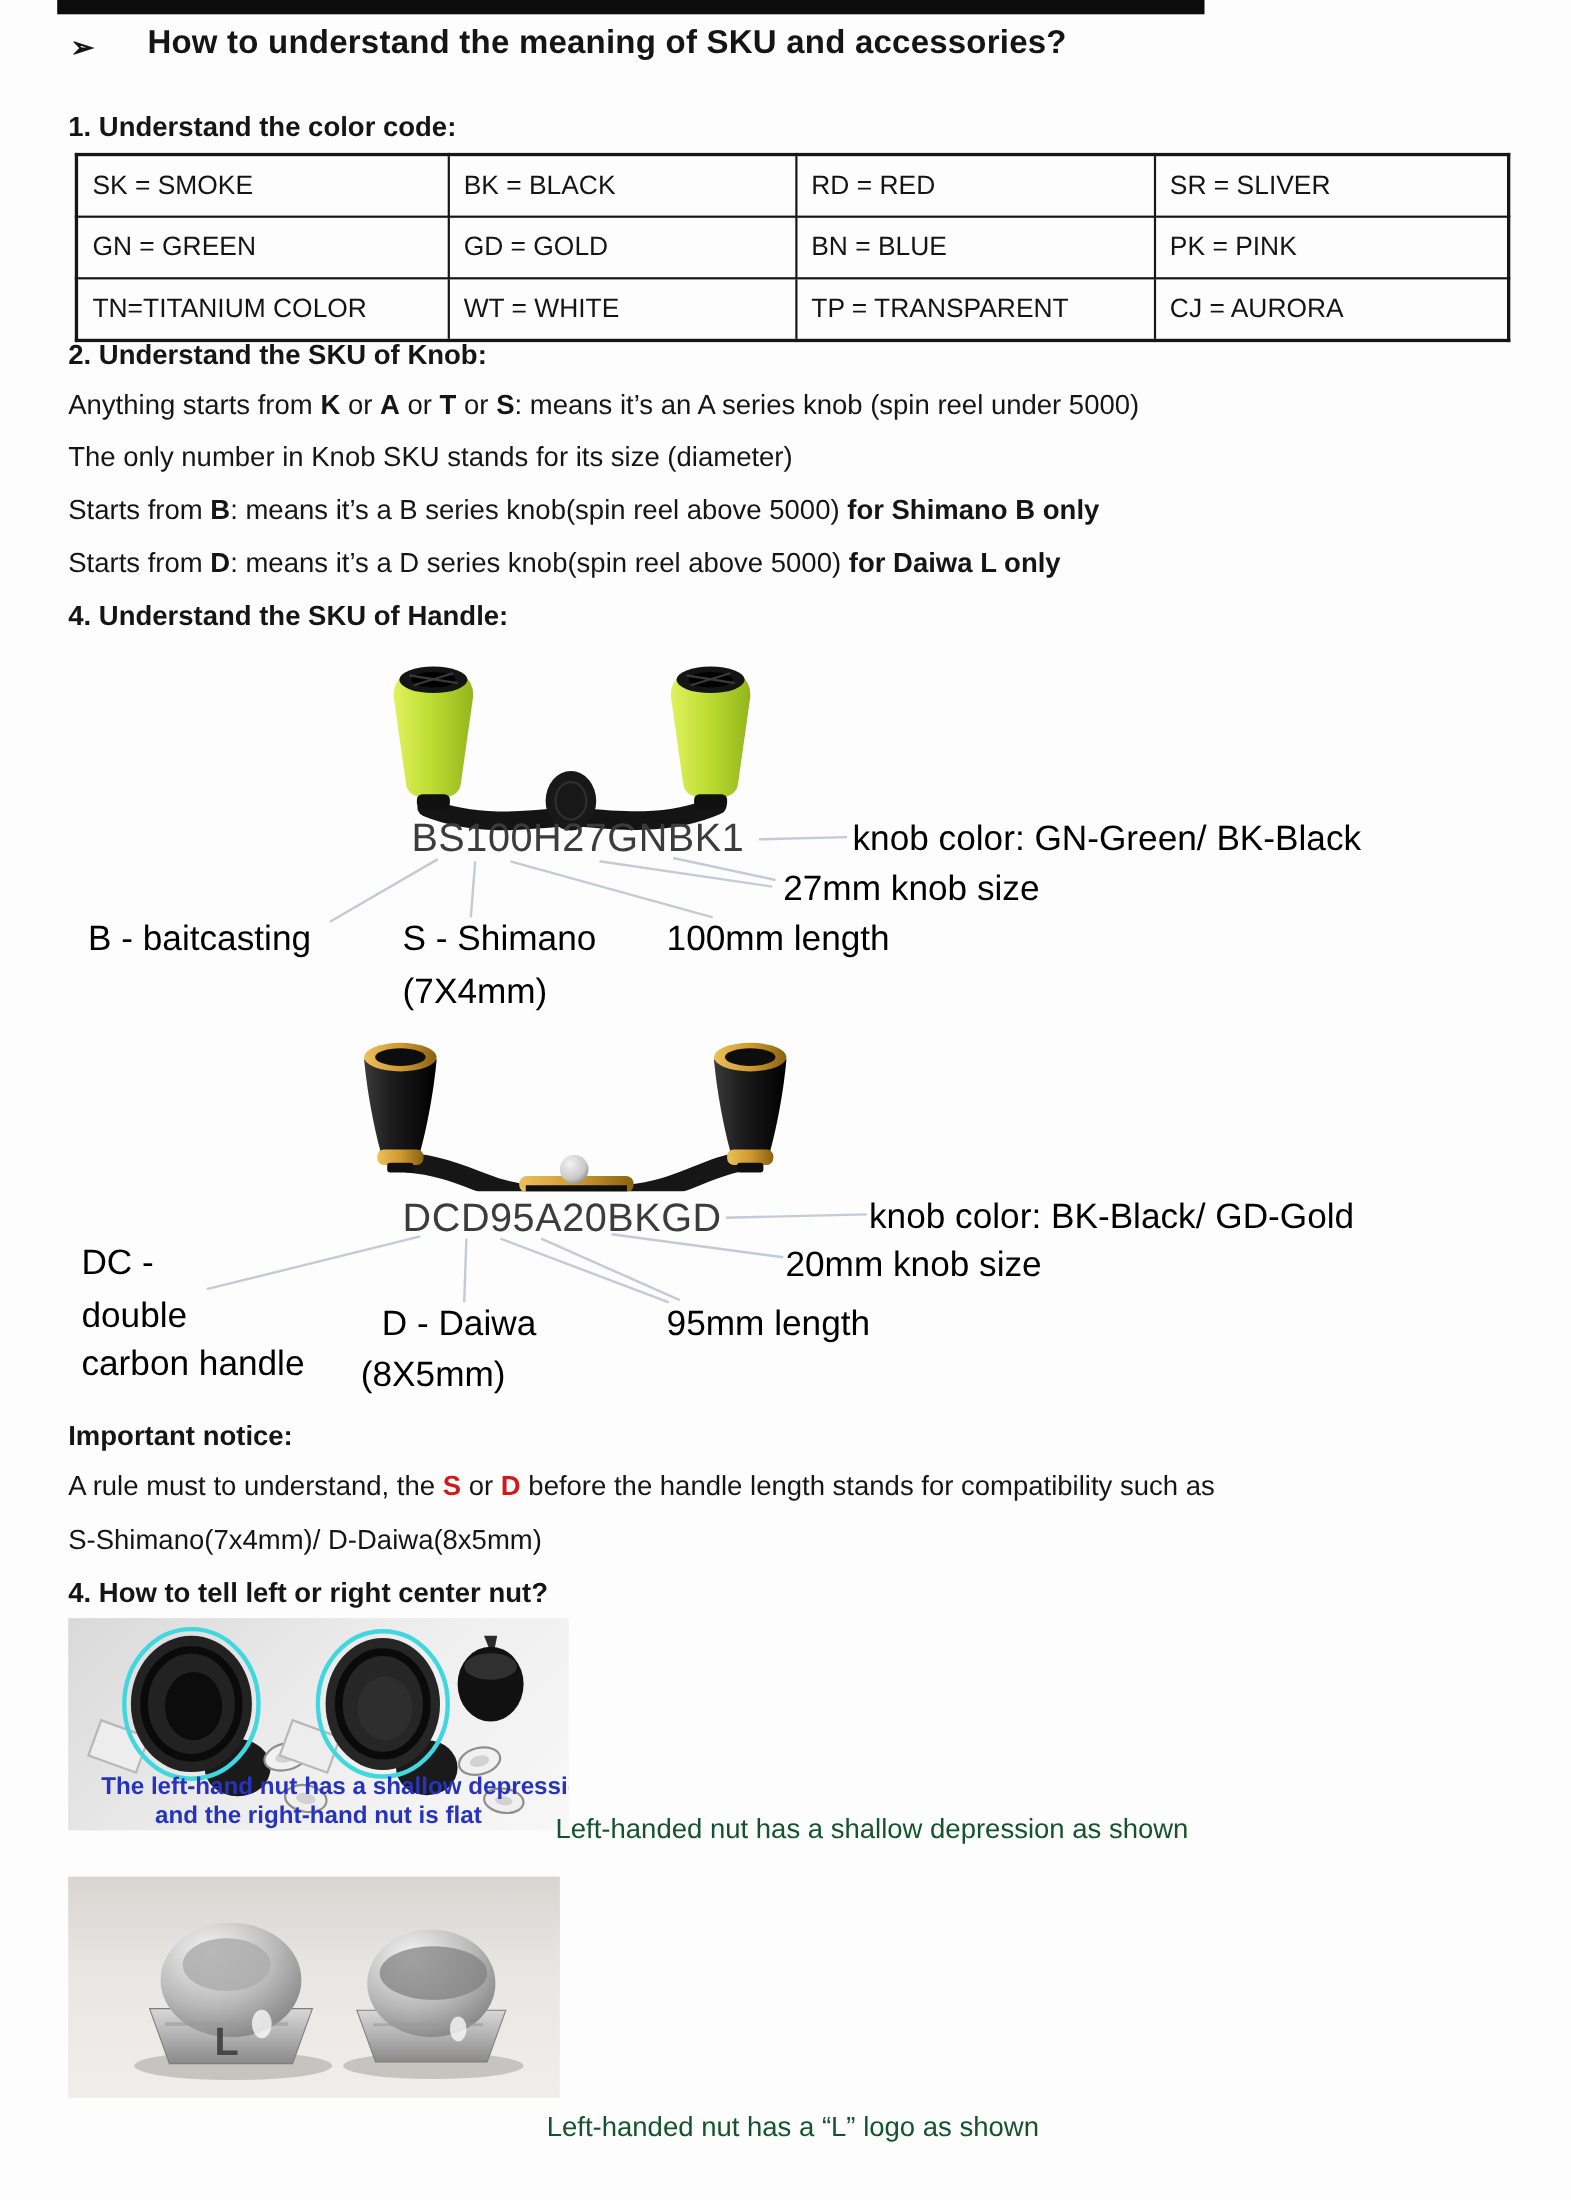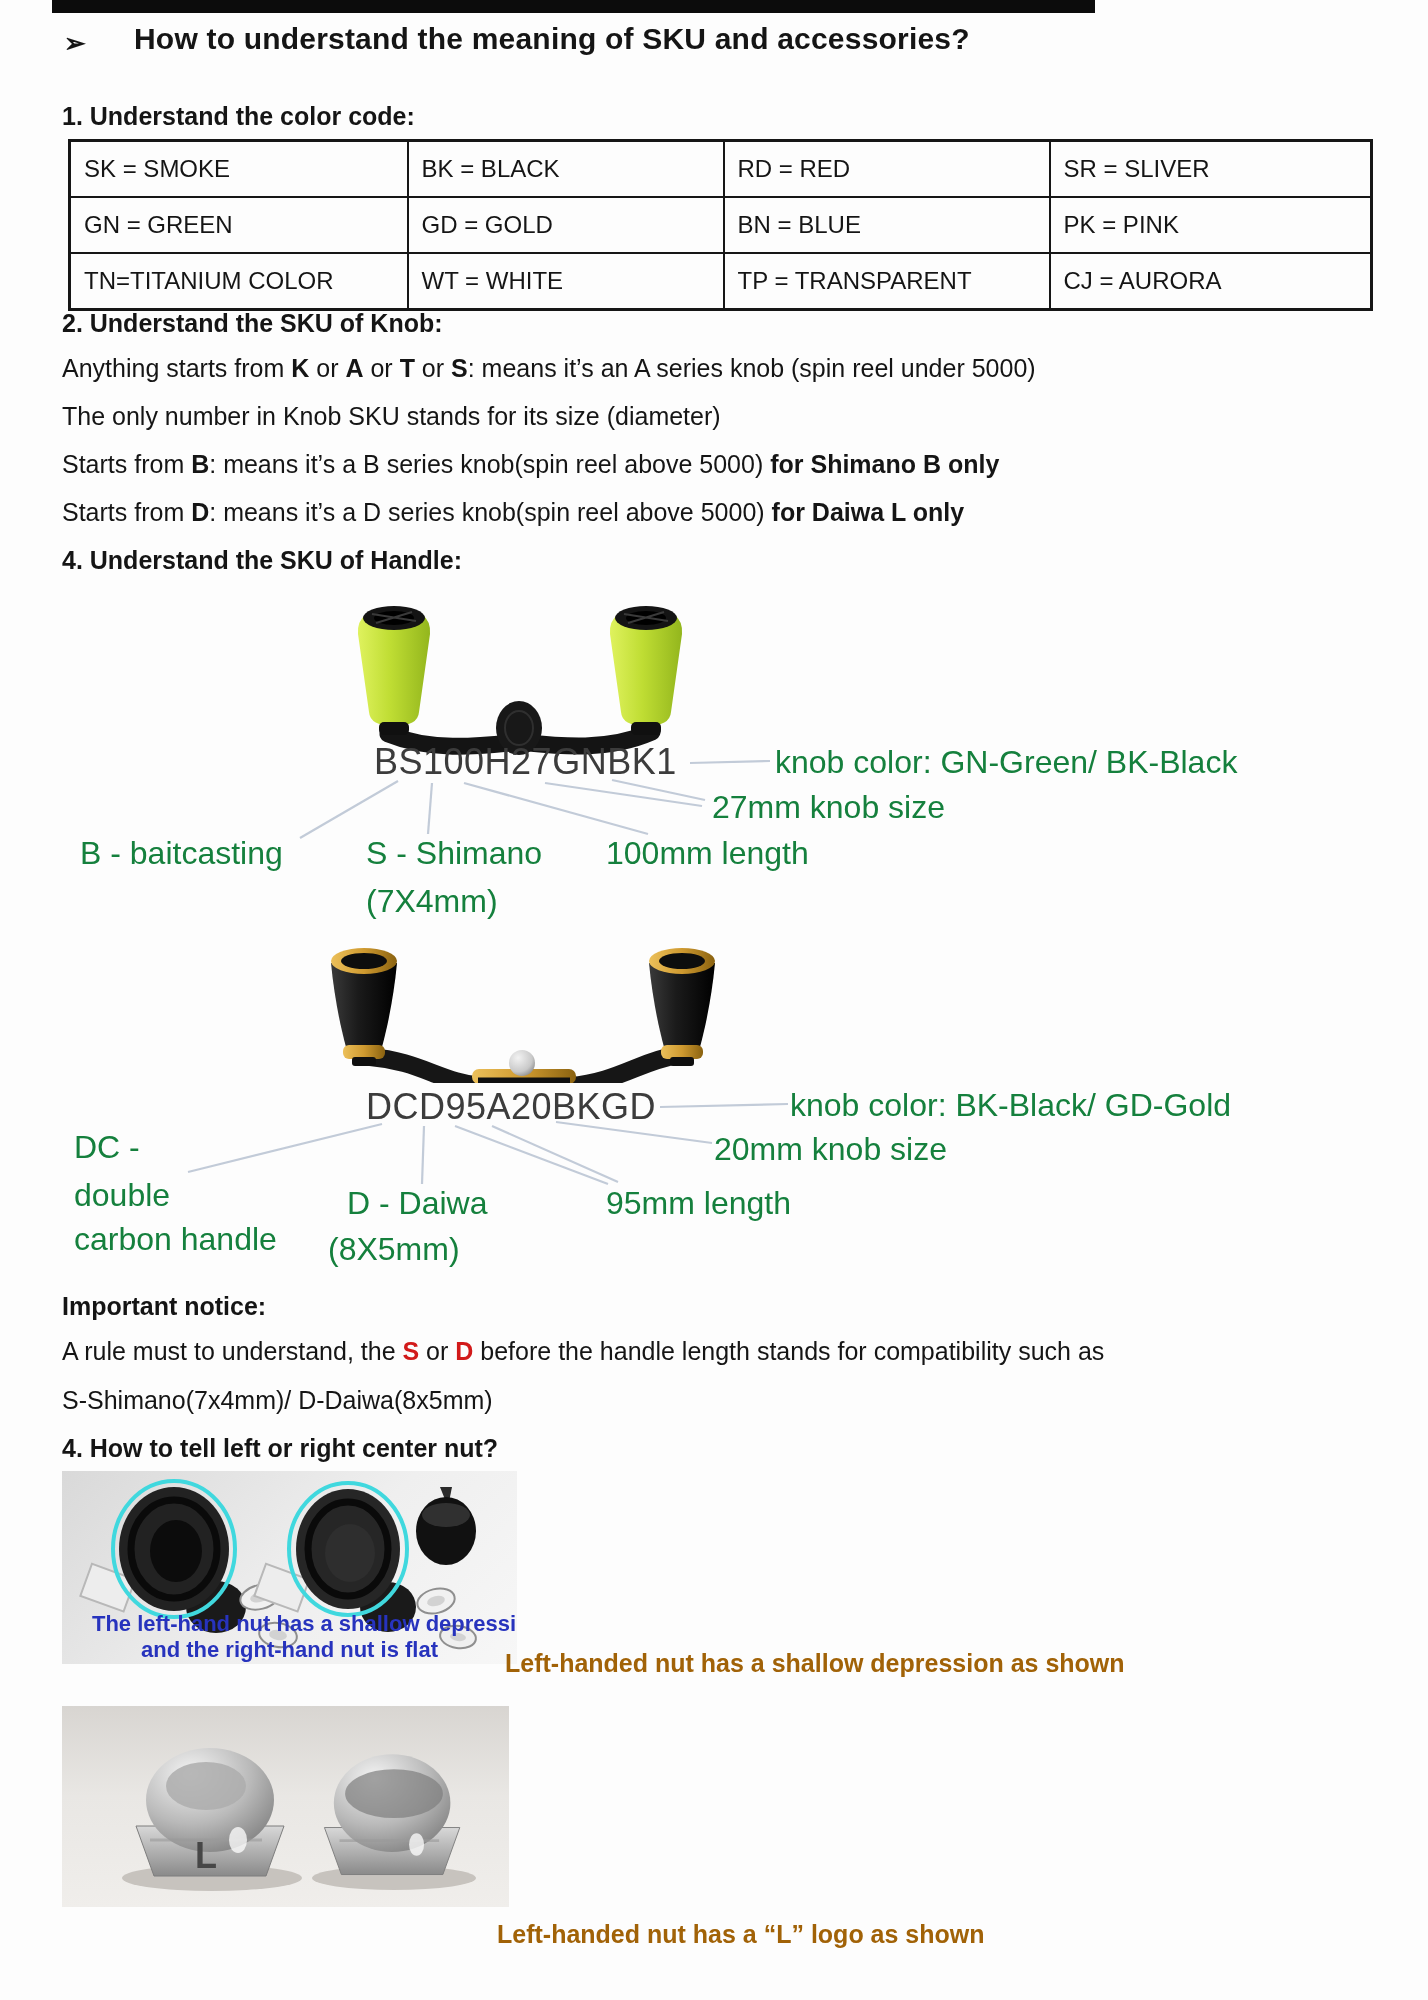--- a/index.html
+++ b/index.html
@@ -12,22 +12,22 @@
   .title{font-size:30px;font-weight:bold;letter-spacing:.2px;}
   .bullet{font-size:26px;font-weight:bold;}
   .h{font-size:25px;font-weight:bold;}
   .body-line{font-size:25px;white-space:nowrap;}
   .color-table{border-collapse:collapse;table-layout:fixed;border:3px solid #161616;}
   .color-table td{
     border:2px solid #161616;height:54px;padding:0 16px 0 13px;
     font-size:24px;vertical-align:middle;white-space:nowrap;
   }
   .sku{font-size:36px;color:#3c3c3c;white-space:nowrap;letter-spacing:.5px;}
-  .ann{font-size:32px;color:#15803d;white-space:nowrap;}
-  .caption{font-size:25px;color:#a16207;white-space:nowrap;font-weight:700;}
+  .ann{font-size:32px;color:#000000;white-space:nowrap;}
+  .caption{font-size:25px;color:#14532d;white-space:nowrap;font-weight:400;}
   .photo{overflow:hidden;}
   .photo1{background:linear-gradient(135deg,#d9d9d9 0%,#efefef 55%,#f7f7f7 100%);}
   .photo2{background:linear-gradient(180deg,#d8d5d1 0%,#e9e7e4 45%,#f0eeeb 100%);}
   .blue-ov{
     position:absolute;left:0;width:100%;text-align:center;font-weight:bold;
     font-size:22px;line-height:26px;white-space:nowrap;
   }
   svg{display:block;}
   .conn-svg{pointer-events:none;}
 </style>

